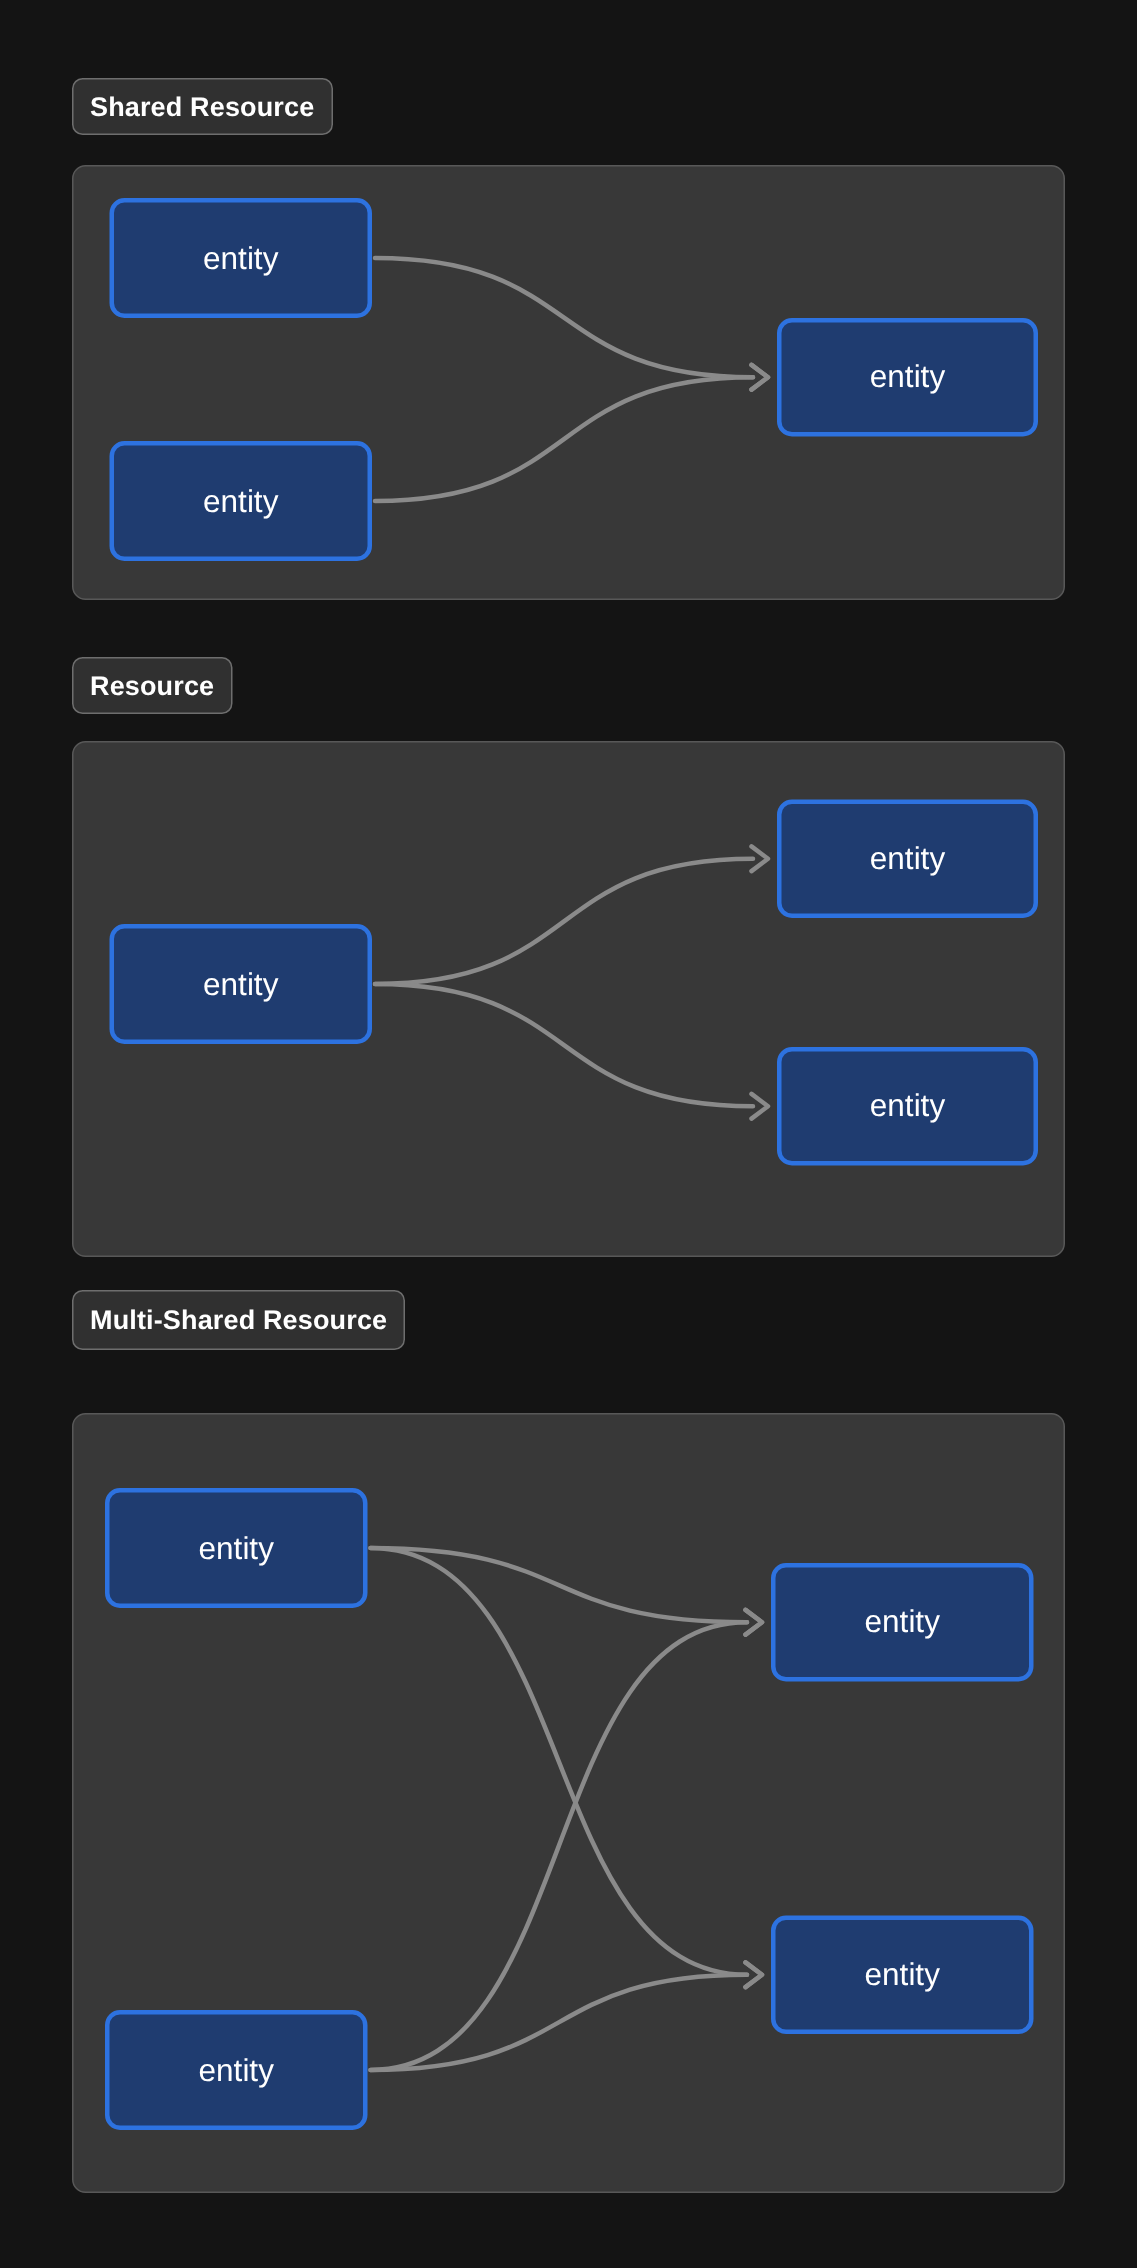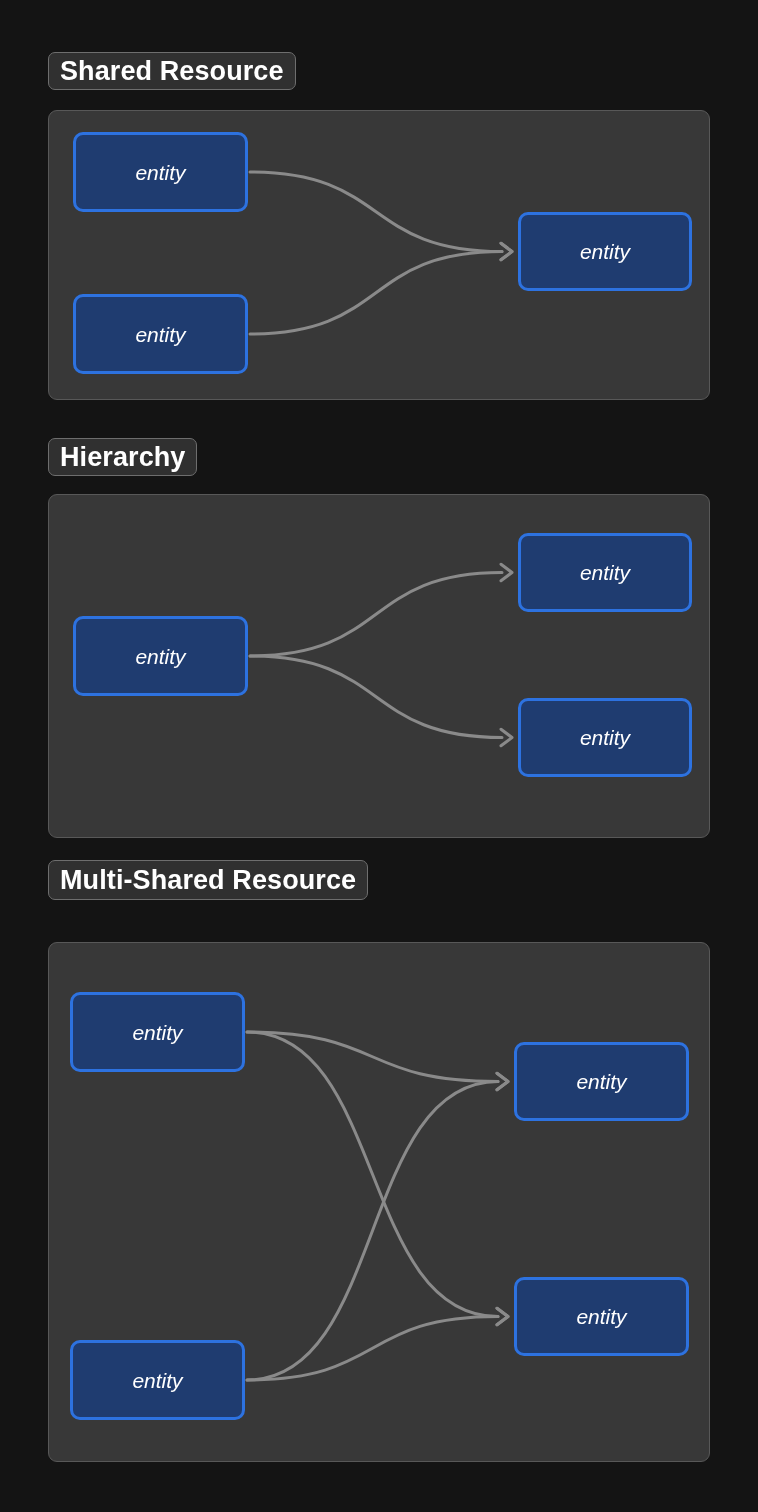--- a/index.html
+++ b/index.html
@@ -28,21 +28,21 @@
   
   .group-label {
     position: absolute;
     box-sizing: border-box;
     display: flex;
     align-items: center;
     background: #303030;
     border: 1px solid #6e6e6e;
     border-radius: 7px;
     color: #ffffff;
-    font-size: 27px;
+    font-size: 18px;
     font-weight: bold;
     letter-spacing: 0.1px;
     padding: 0 11px;
     white-space: nowrap;
     line-height: 1;
   }
 
   
   .group-panel {
     position: absolute;
@@ -59,21 +59,20 @@
     background: #1f3c70;
     border: 3px solid #2d72e0;
     border-radius: 10px;
     display: flex;
     align-items: center;
     justify-content: center;
     color: #ffffff;
     font-size: 21px;
     font-weight: normal;
     line-height: 1;
-    font-style: italic;
   }
 
   
   .edge-layer {
     position: absolute;
     left: 0;
     top: 0;
     width: 758px;
     height: 1512px;
     pointer-events: none;
@@ -96,21 +95,21 @@
 </head>
 <body>
 
 <div id="canvas">
     <div class="group-panel" style="left: 48px; top: 110px; width: 662px; height: 290px;"></div>
     <div class="group-label" style="left: 48px; top: 52px; height: 38px;">Shared Resource</div>
     <div class="node" style="left: 73px; top: 132px; width: 175px; height: 80px;">entity</div>
     <div class="node" style="left: 73px; top: 294px; width: 175px; height: 80px;">entity</div>
     <div class="node" style="left: 518px; top: 212px; width: 174px; height: 79px;">entity</div>
     <div class="group-panel" style="left: 48px; top: 494px; width: 662px; height: 344px;"></div>
-    <div class="group-label" style="left: 48px; top: 438px; height: 38px;">Hierarchy</div>
+    <div class="group-label" style="left: 48px; top: 438px; height: 38px;">Resource</div>
     <div class="node" style="left: 73px; top: 616px; width: 175px; height: 80px;">entity</div>
     <div class="node" style="left: 518px; top: 533px; width: 174px; height: 79px;">entity</div>
     <div class="node" style="left: 518px; top: 698px; width: 174px; height: 79px;">entity</div>
     <div class="group-panel" style="left: 48px; top: 942px; width: 662px; height: 520px;"></div>
     <div class="group-label" style="left: 48px; top: 860px; height: 40px;">Multi-Shared Resource</div>
     <div class="node" style="left: 70px; top: 992px; width: 175px; height: 80px;">entity</div>
     <div class="node" style="left: 70px; top: 1340px; width: 175px; height: 80px;">entity</div>
     <div class="node" style="left: 514px; top: 1042px; width: 175px; height: 79px;">entity</div>
     <div class="node" style="left: 514px; top: 1277px; width: 175px; height: 79px;">entity</div>
   </div>

